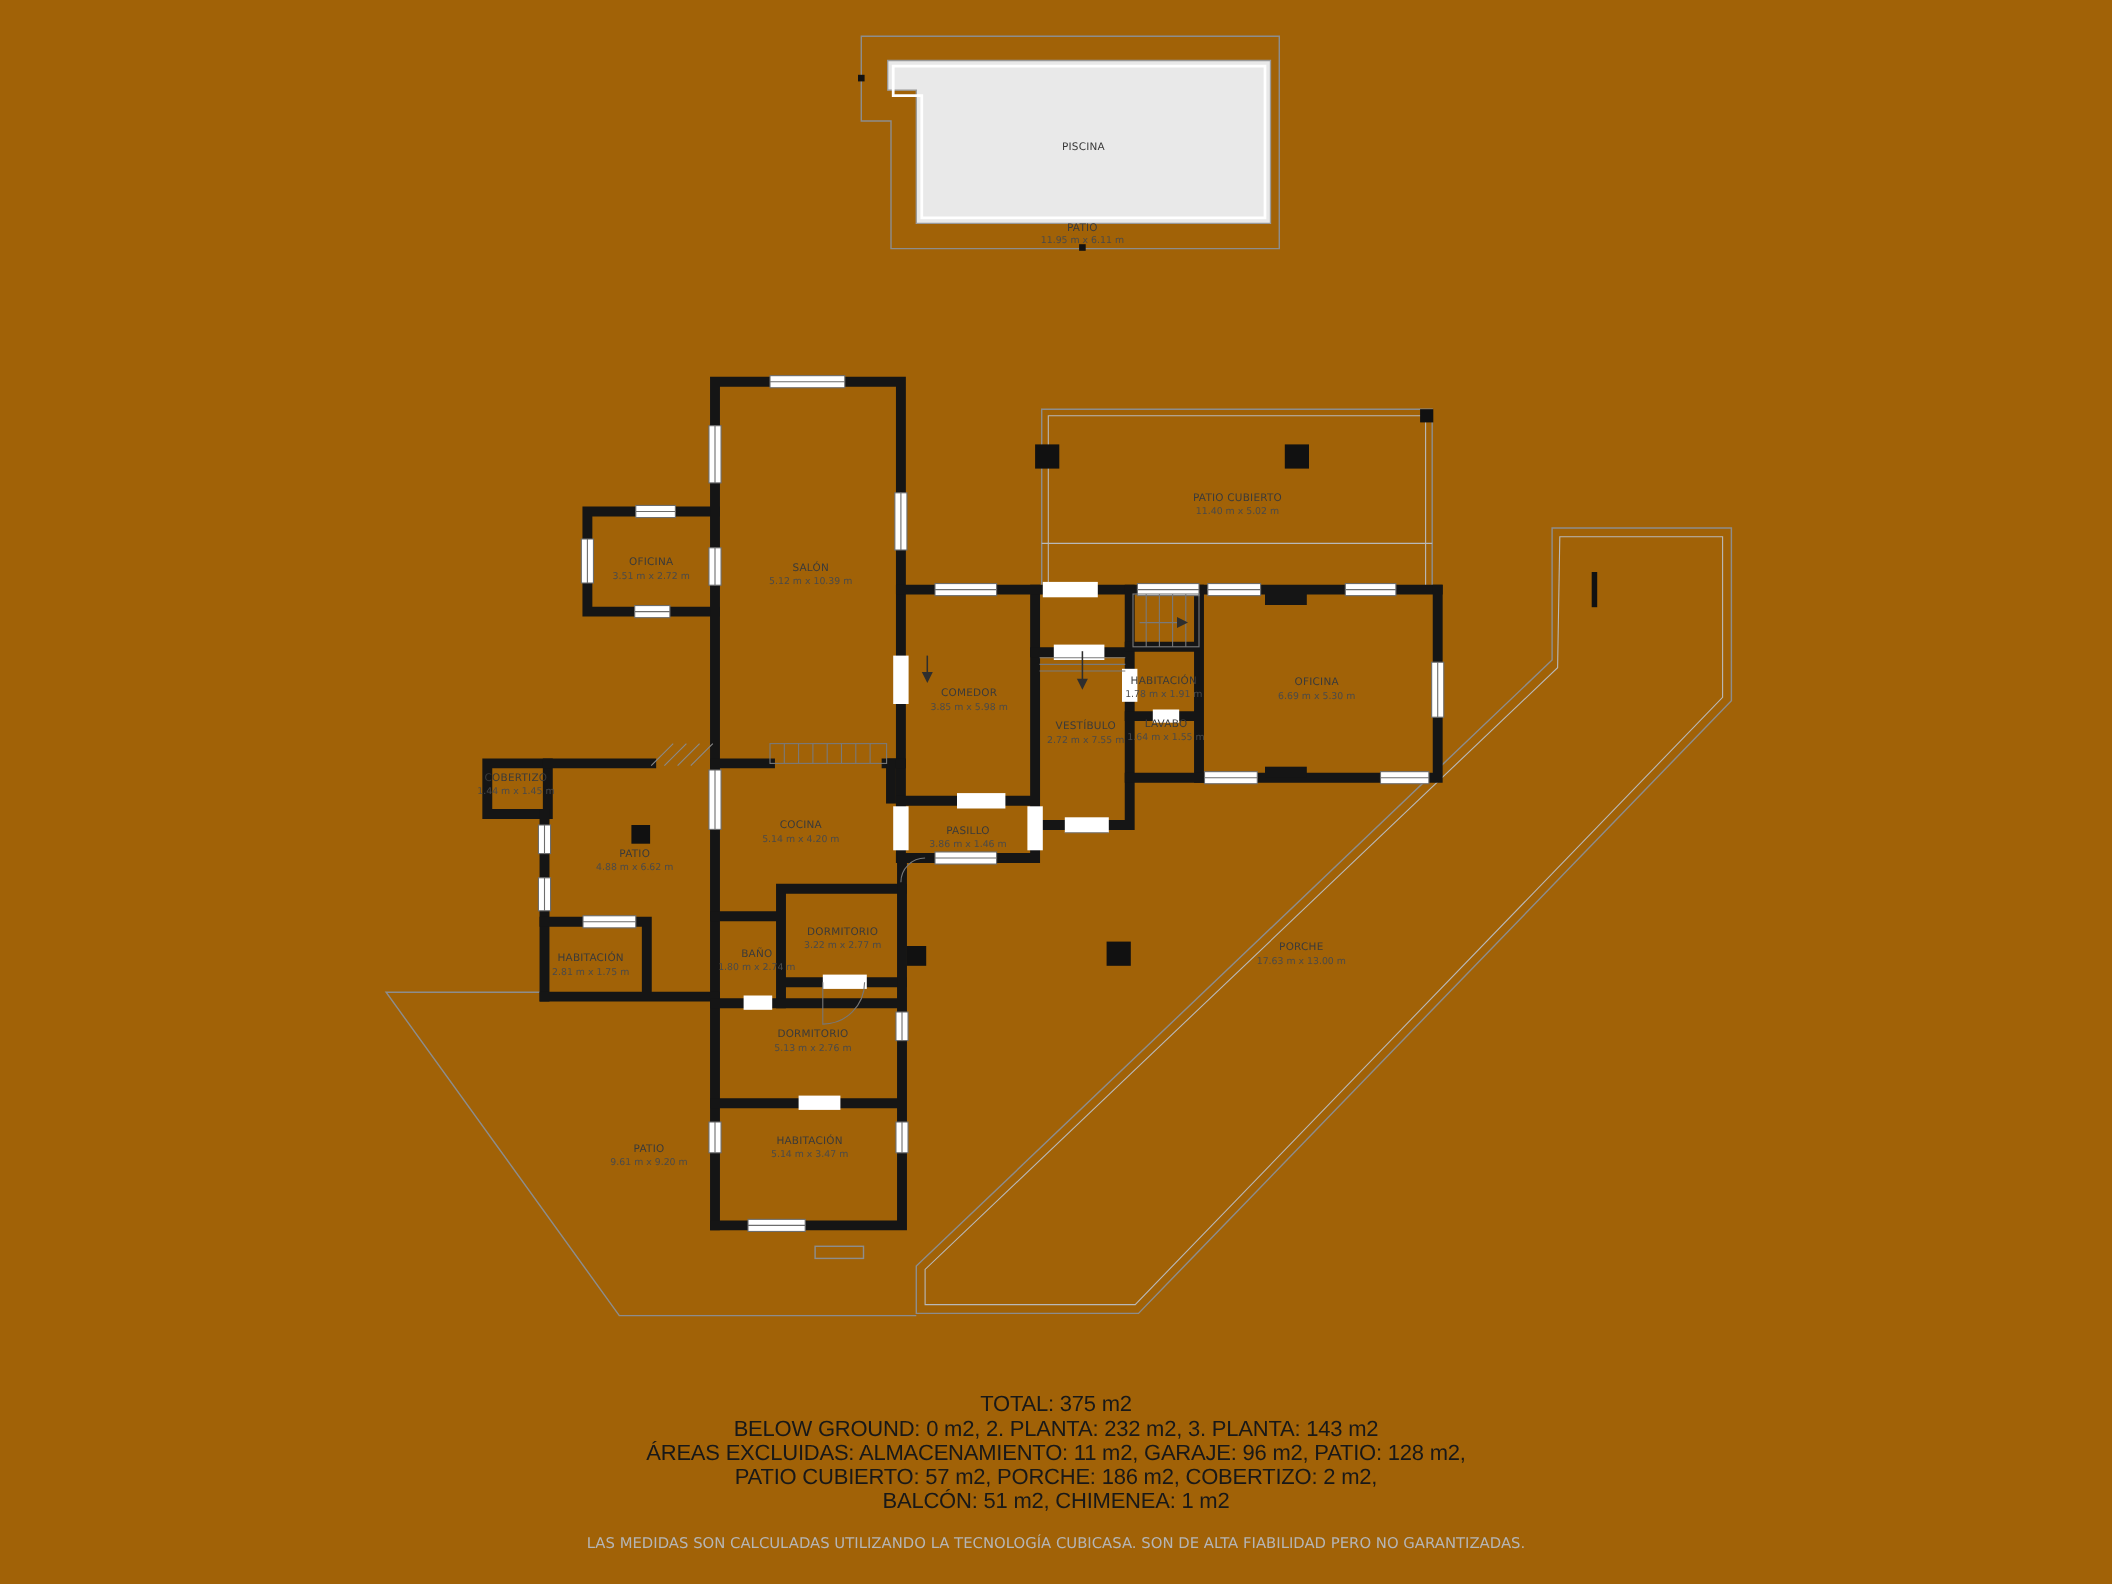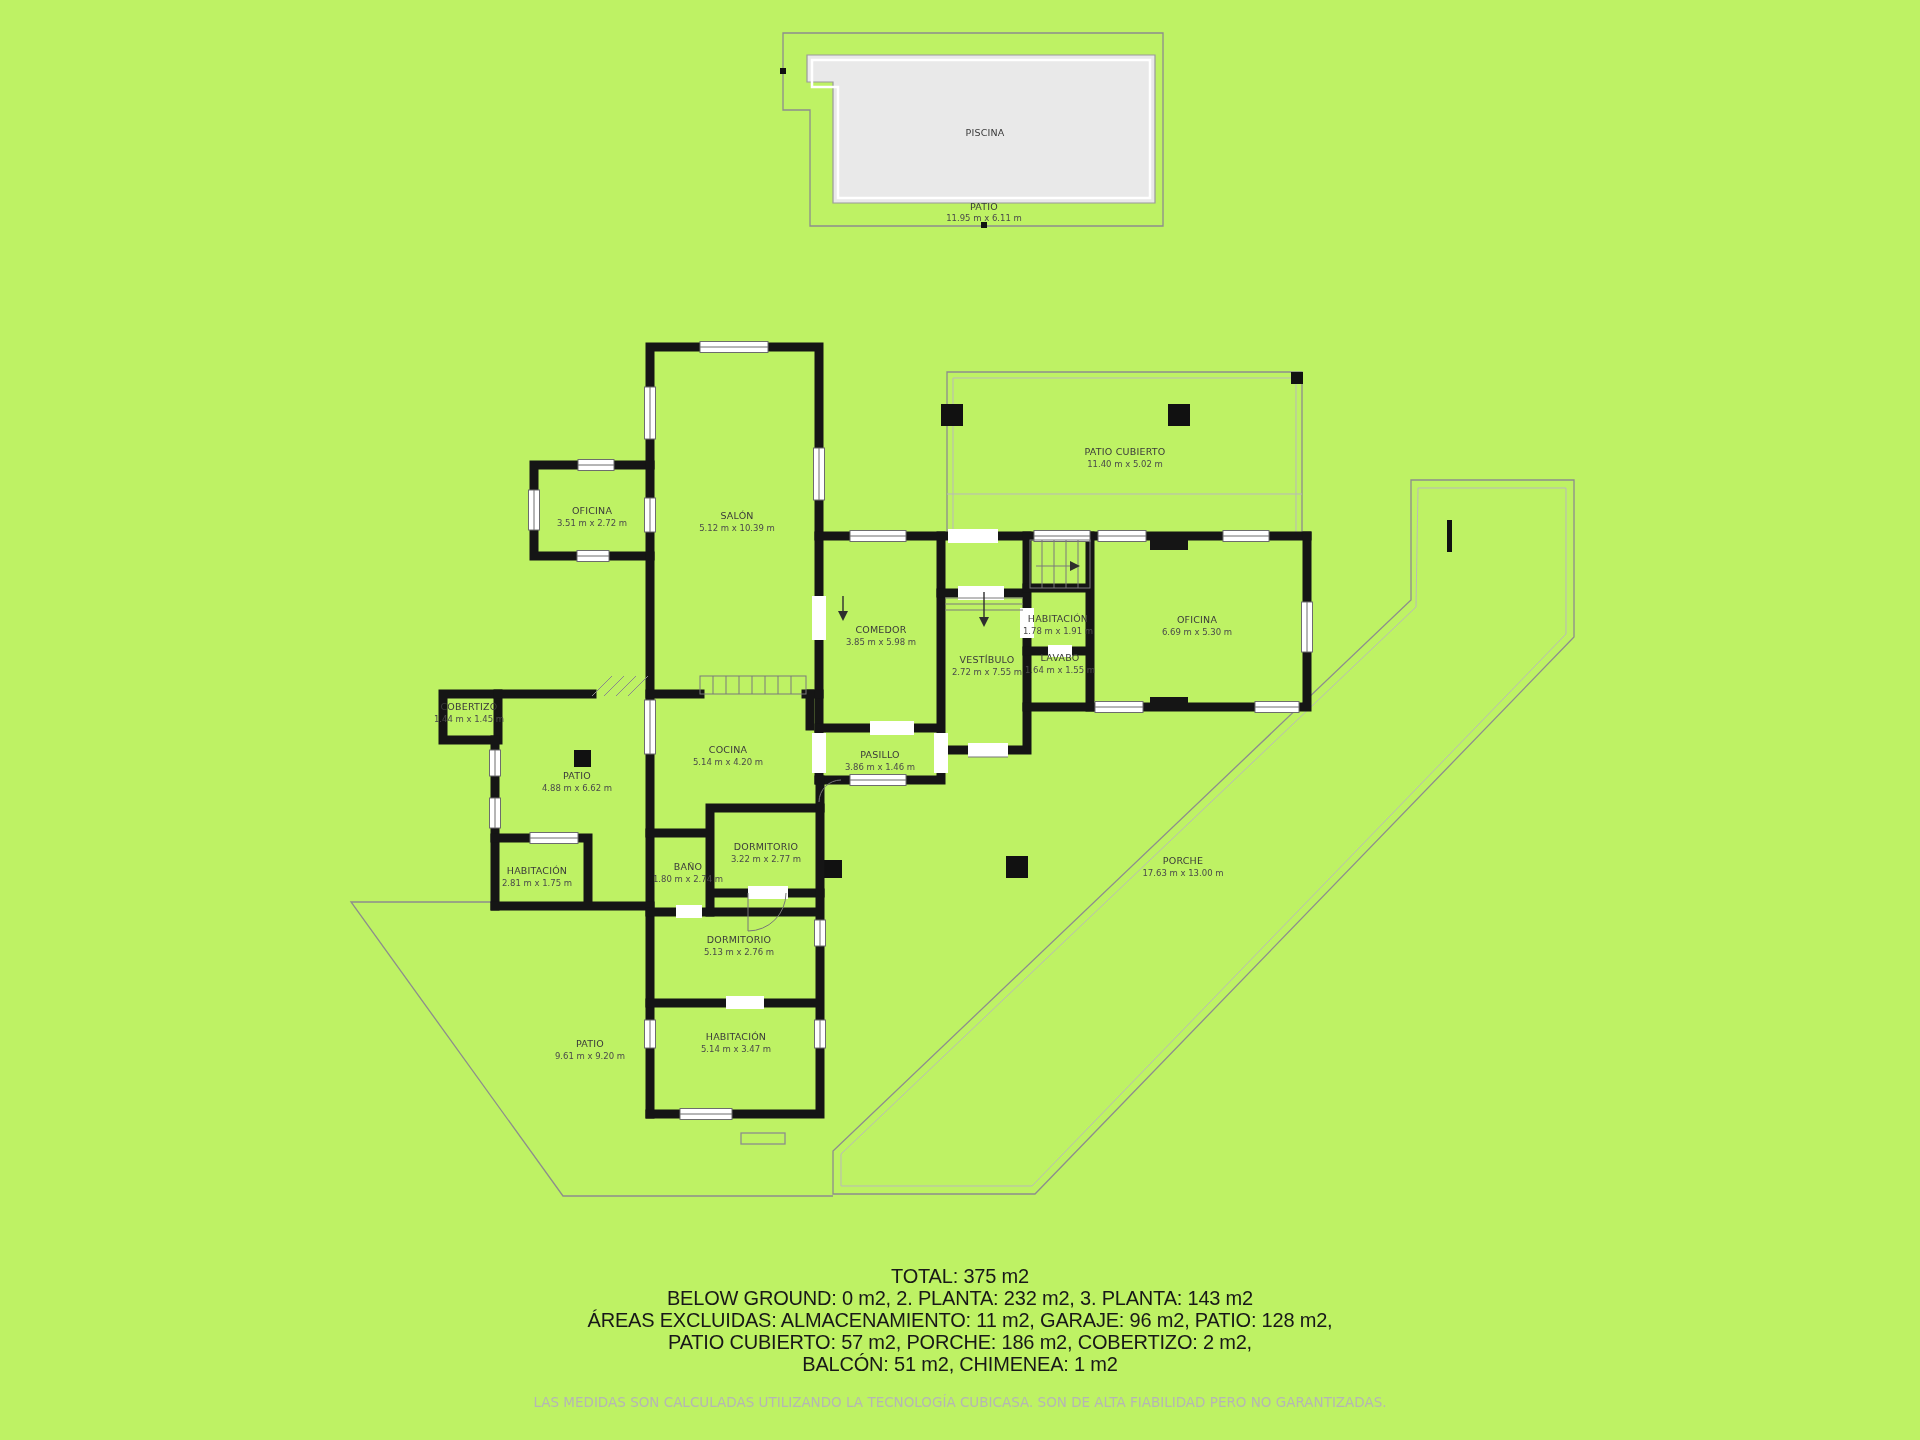--- a/index.html
+++ b/index.html
@@ -1,16 +1,16 @@
 <!DOCTYPE html>
 <html><head>
 <meta charset="utf-8">
 <style>
   html,body{margin:0;padding:0;background:#fff;}
-  #canvas{position:relative;width:1920px;height:1440px;background:#bef264;overflow:hidden;
+  #canvas{position:relative;width:1920px;height:1440px;background:#a16207;overflow:hidden;
           font-family:"DejaVu Sans","Liberation Sans",sans-serif;}
   svg{position:absolute;left:0;top:0;}
   .wall{stroke:#151515;stroke-width:9;fill:none;stroke-linecap:square;}
   .stub{fill:#151515;}
   .thin{stroke:#8d8d8d;stroke-width:1.3;fill:none;}
   .thin2{stroke:#b9b9b9;stroke-width:1;fill:none;}
   .poolfill{fill:#e9e9e9;stroke:#9a9a9a;stroke-width:1.2;}
   .poolinner{fill:none;stroke:#ffffff;stroke-width:2.5;}
   .win rect{fill:#ffffff;stroke:#6d6d6d;stroke-width:1;}
   .win line{stroke:#6d6d6d;stroke-width:1;}

